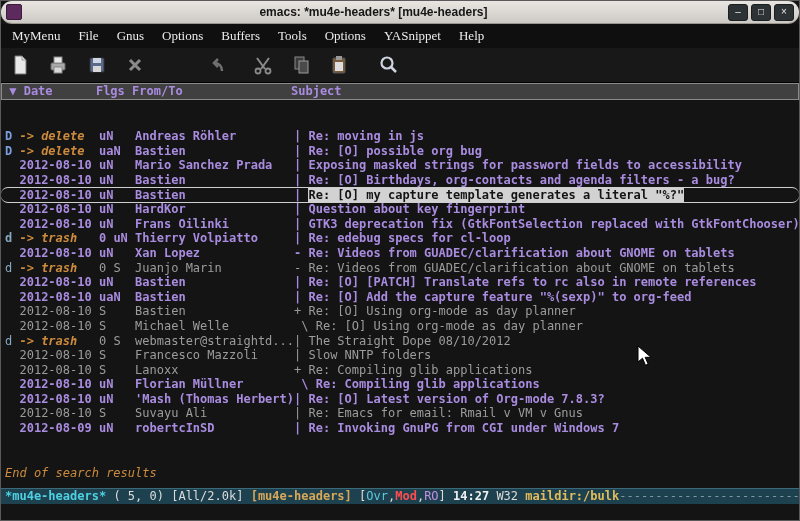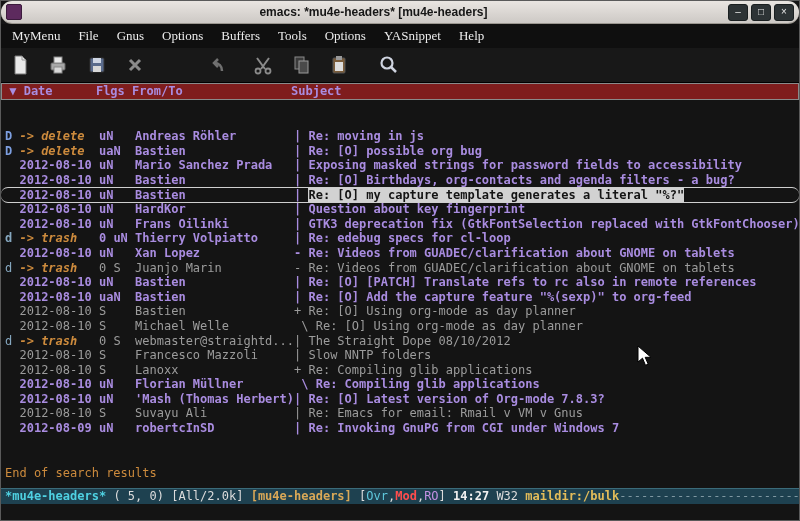--- a/index.html
+++ b/index.html
@@ -20,36 +20,36 @@
     border-radius:3px;color:#e8e8e8;font-size:10px;line-height:14px;text-align:center;cursor:default;}
   
   .menubar{flex:0 0 24px;background:#0f0f0f;display:flex;align-items:center;
     padding:0 2px;color:#ececec;font-size:13px;}
   .menu-item{padding:3px 9px;white-space:nowrap;font-family:Liberation Serif, serif;}
   
   .toolbar{flex:0 0 35px;background:#181818;display:flex;align-items:center;
     padding:0 6px;border-bottom:1px solid #000;box-sizing:border-box;}
   .tool{width:26px;height:26px;display:flex;align-items:center;justify-content:center;}
   
-  .headerline{flex:0 0 17px;box-sizing:border-box;background:#7f1d1d;
+  .headerline{flex:0 0 17px;box-sizing:border-box;background:#404040;
     border:1px solid #8a8a8a;color:#a98ce0;
     font:bold 12px "DejaVu Sans Mono",monospace;line-height:15px;white-space:pre;overflow:hidden;}
   
   .buffer{flex:1 1 auto;background:#141414;overflow:hidden;
     font:12px "DejaVu Sans Mono",monospace;line-height:14.6px;white-space:pre;}
   .row{height:14.6px;padding-left:4px;}
   .unread{color:#a98ce0;font-weight:bold;}
   .read{color:#9c9c9c;}
   .sys{color:#cd8b3d;font-style:italic;font-weight:bold;}
   .markD{color:#7d9fe0;font-weight:bold;}
   .markd{color:#86a8c0;}
   .current{border-top:1px solid #cfcfcf;border-bottom:1px solid #cfcfcf;
     margin-top:-1px;margin-bottom:-1px;border-radius:7px;}
   .hl{background:#d2d2d2;color:#141414;}
-  .end-results{padding-left:4px;color:#cd8b3d;margin-top:1px;}
+  .end-results{padding-left:4px;color:#cd8b3d;font-style:italic;margin-top:1px;}
   
   .modeline{flex:0 0 16px;box-sizing:border-box;background:#1e4150;border-top:1px solid #3b6b7a;
     font:12px "DejaVu Sans Mono",monospace;line-height:14px;white-space:pre;
     padding-left:4px;overflow:hidden;}
   .minibuffer{flex:0 0 16px;background:#141414;}
   
   .cursor{position:absolute;left:636px;top:344px;pointer-events:none;}
 </style>
 </head>
 <body>

